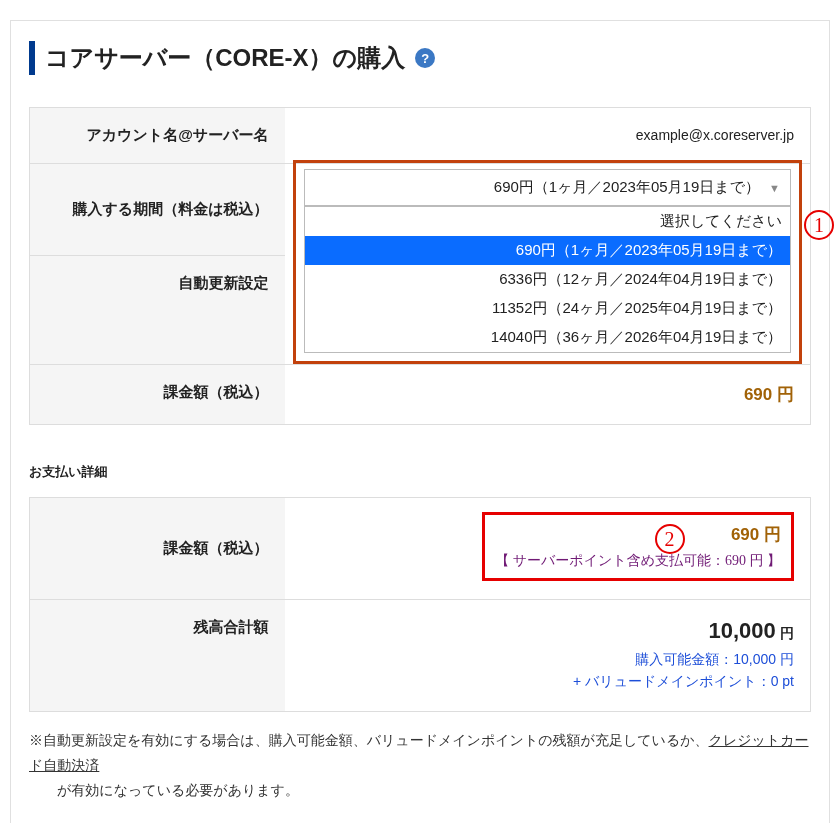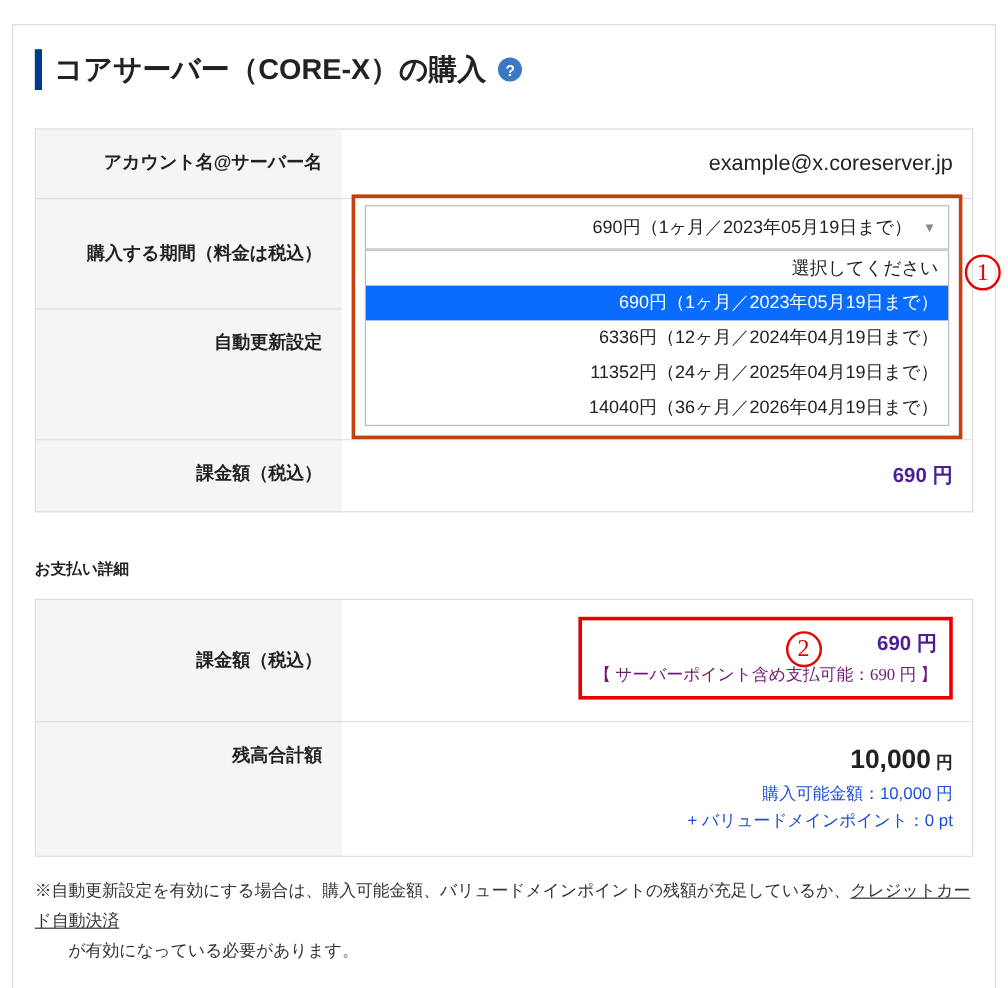--- a/index.html
+++ b/index.html
@@ -8,30 +8,30 @@
     .title-row { display: flex; align-items: center; margin-bottom: 32px; gap: 10px; }
     .title-bar { width: 6px; height: 34px; background: #003a8e; }
     .title-text { font-size: 24px; font-weight: bold; color: #222; }
     .help-icon { width: 20px; height: 20px; background: #3b78c4; border-radius: 50%; display: inline-flex; align-items: center; justify-content: center; color: #fff; font-size: 13px; font-weight: bold; }
 
     .form-table { width: 100%; border-collapse: collapse; border-top: 1px solid #ddd; border-left: 1px solid #ddd; border-right: 1px solid #ddd; }
     .form-table td { border-bottom: 1px solid #ddd; padding: 18px 16px; vertical-align: top; font-size: 15px; text-align: right; }
     .form-table td.label { background: #f5f5f5; width: 255px; font-weight: bold; }
     .form-table td.value { background: #fff; position: relative; }
 
-    .account-value { font-weight: normal; font-size: 18px; }
+    .account-value { font-weight: normal; font-size: 14px; }
 
     .dropdown-area { position: relative; border: 3px solid #c2410c; padding: 6px 8px 8px 8px; margin-top: -14px; margin-left: -8px; margin-right: -8px; }
     .dropdown-closed { border: 1px solid #bbb; background: #fff; padding: 8px 30px 8px 12px; font-size: 15px; position: relative; }
     .dropdown-closed .chevron { position: absolute; right: 10px; top: 50%; transform: translateY(-50%); color: #888; font-size: 11px; }
     .dropdown-open { border: 1px solid #bbb; background: #fff; margin-top: 0; }
     .dropdown-open .opt { padding: 5px 8px; font-size: 15px; }
     .dropdown-open .opt.highlight { background: #0a6cff; color: #fff; }
 
-    .billing { color: #4c1d95; font-size: 17px; font-weight: bold; }
+    .billing { color: #a16207; font-size: 17px; font-weight: bold; }
 
     .section-h { font-size: 13px; font-weight: bold; margin: 38px 0 16px 0; }
 
     .hl-box { border: 3px solid #e60000; padding: 8px 10px; display: inline-block; margin-top: -4px; }
     .sp-note { font-size: 14px; color: #701a75; margin-top: 6px; font-family: Liberation Serif, serif; }
     .balance-main { font-size: 22px; font-weight: bold; }
     .balance-unit { font-size: 14px; font-weight: bold; }
     .balance-sub { color: #1d4ed8; font-size: 14px; margin-top: 4px; line-height: 1.6; }
 
     .note-line { font-size: 14px; color: #333; margin-top: 16px; line-height: 1.8; }

